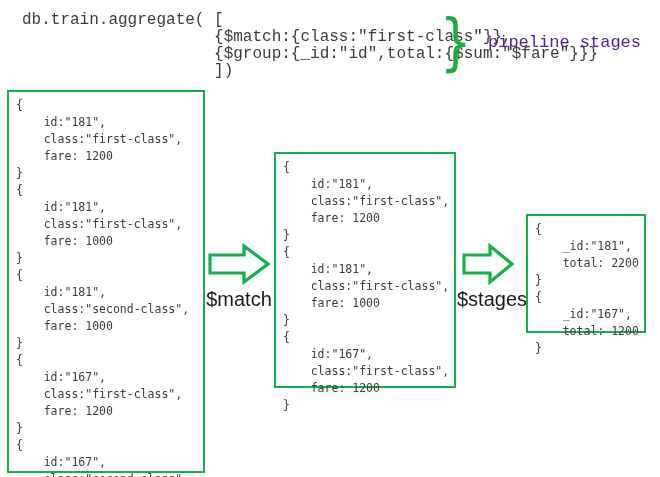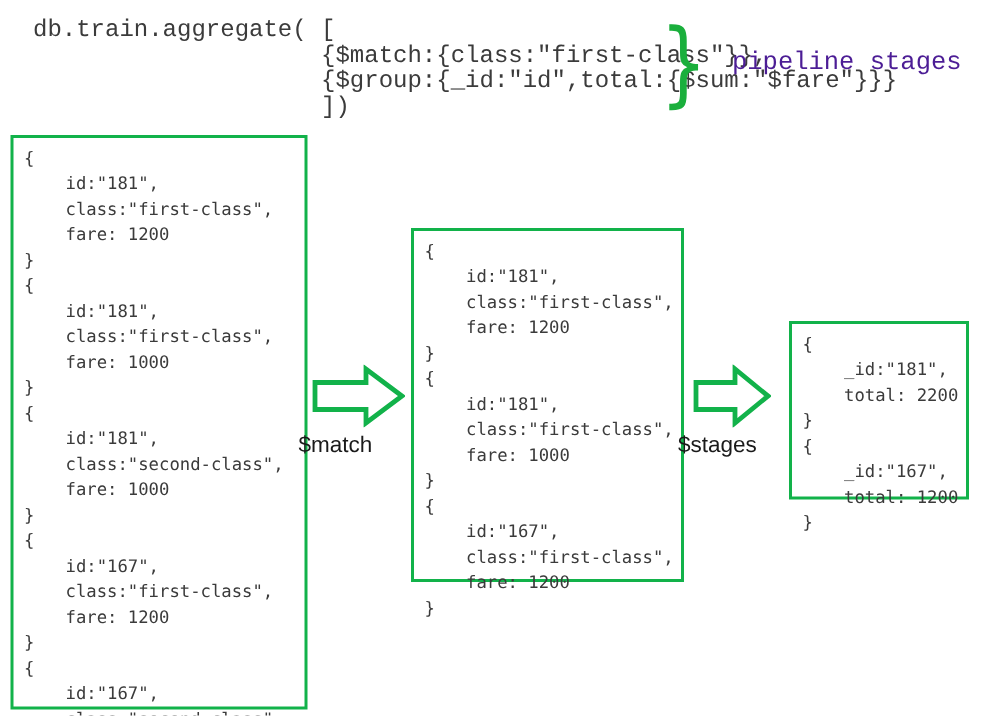--- a/index.html
+++ b/index.html
@@ -85,24 +85,24 @@
   #box-group  { left: 526px; top: 214px; width: 120px; height: 119px; }
 
   
   .arrow-wrap {
     position: absolute;
   }
   .arrow-wrap svg { display: block; }
   .arrow-label {
     position: absolute;
     font-family: "Liberation Sans", sans-serif;
-    font-size: 15px;
+    font-size: 20px;
     color: #1a1a1a;
     white-space: nowrap;
-    text-align: left;
+    text-align: center;
   }
 
   #arrow-match-wrap { left: 208px; top: 243px; }
   #arrow-match-label { left: 199px; top: 288px; width: 80px; }
 
   #arrow-group-wrap { left: 462px; top: 243px; }
   #arrow-group-label { left: 452px; top: 288px; width: 80px; }
 </style>
 </head>
 <body>

